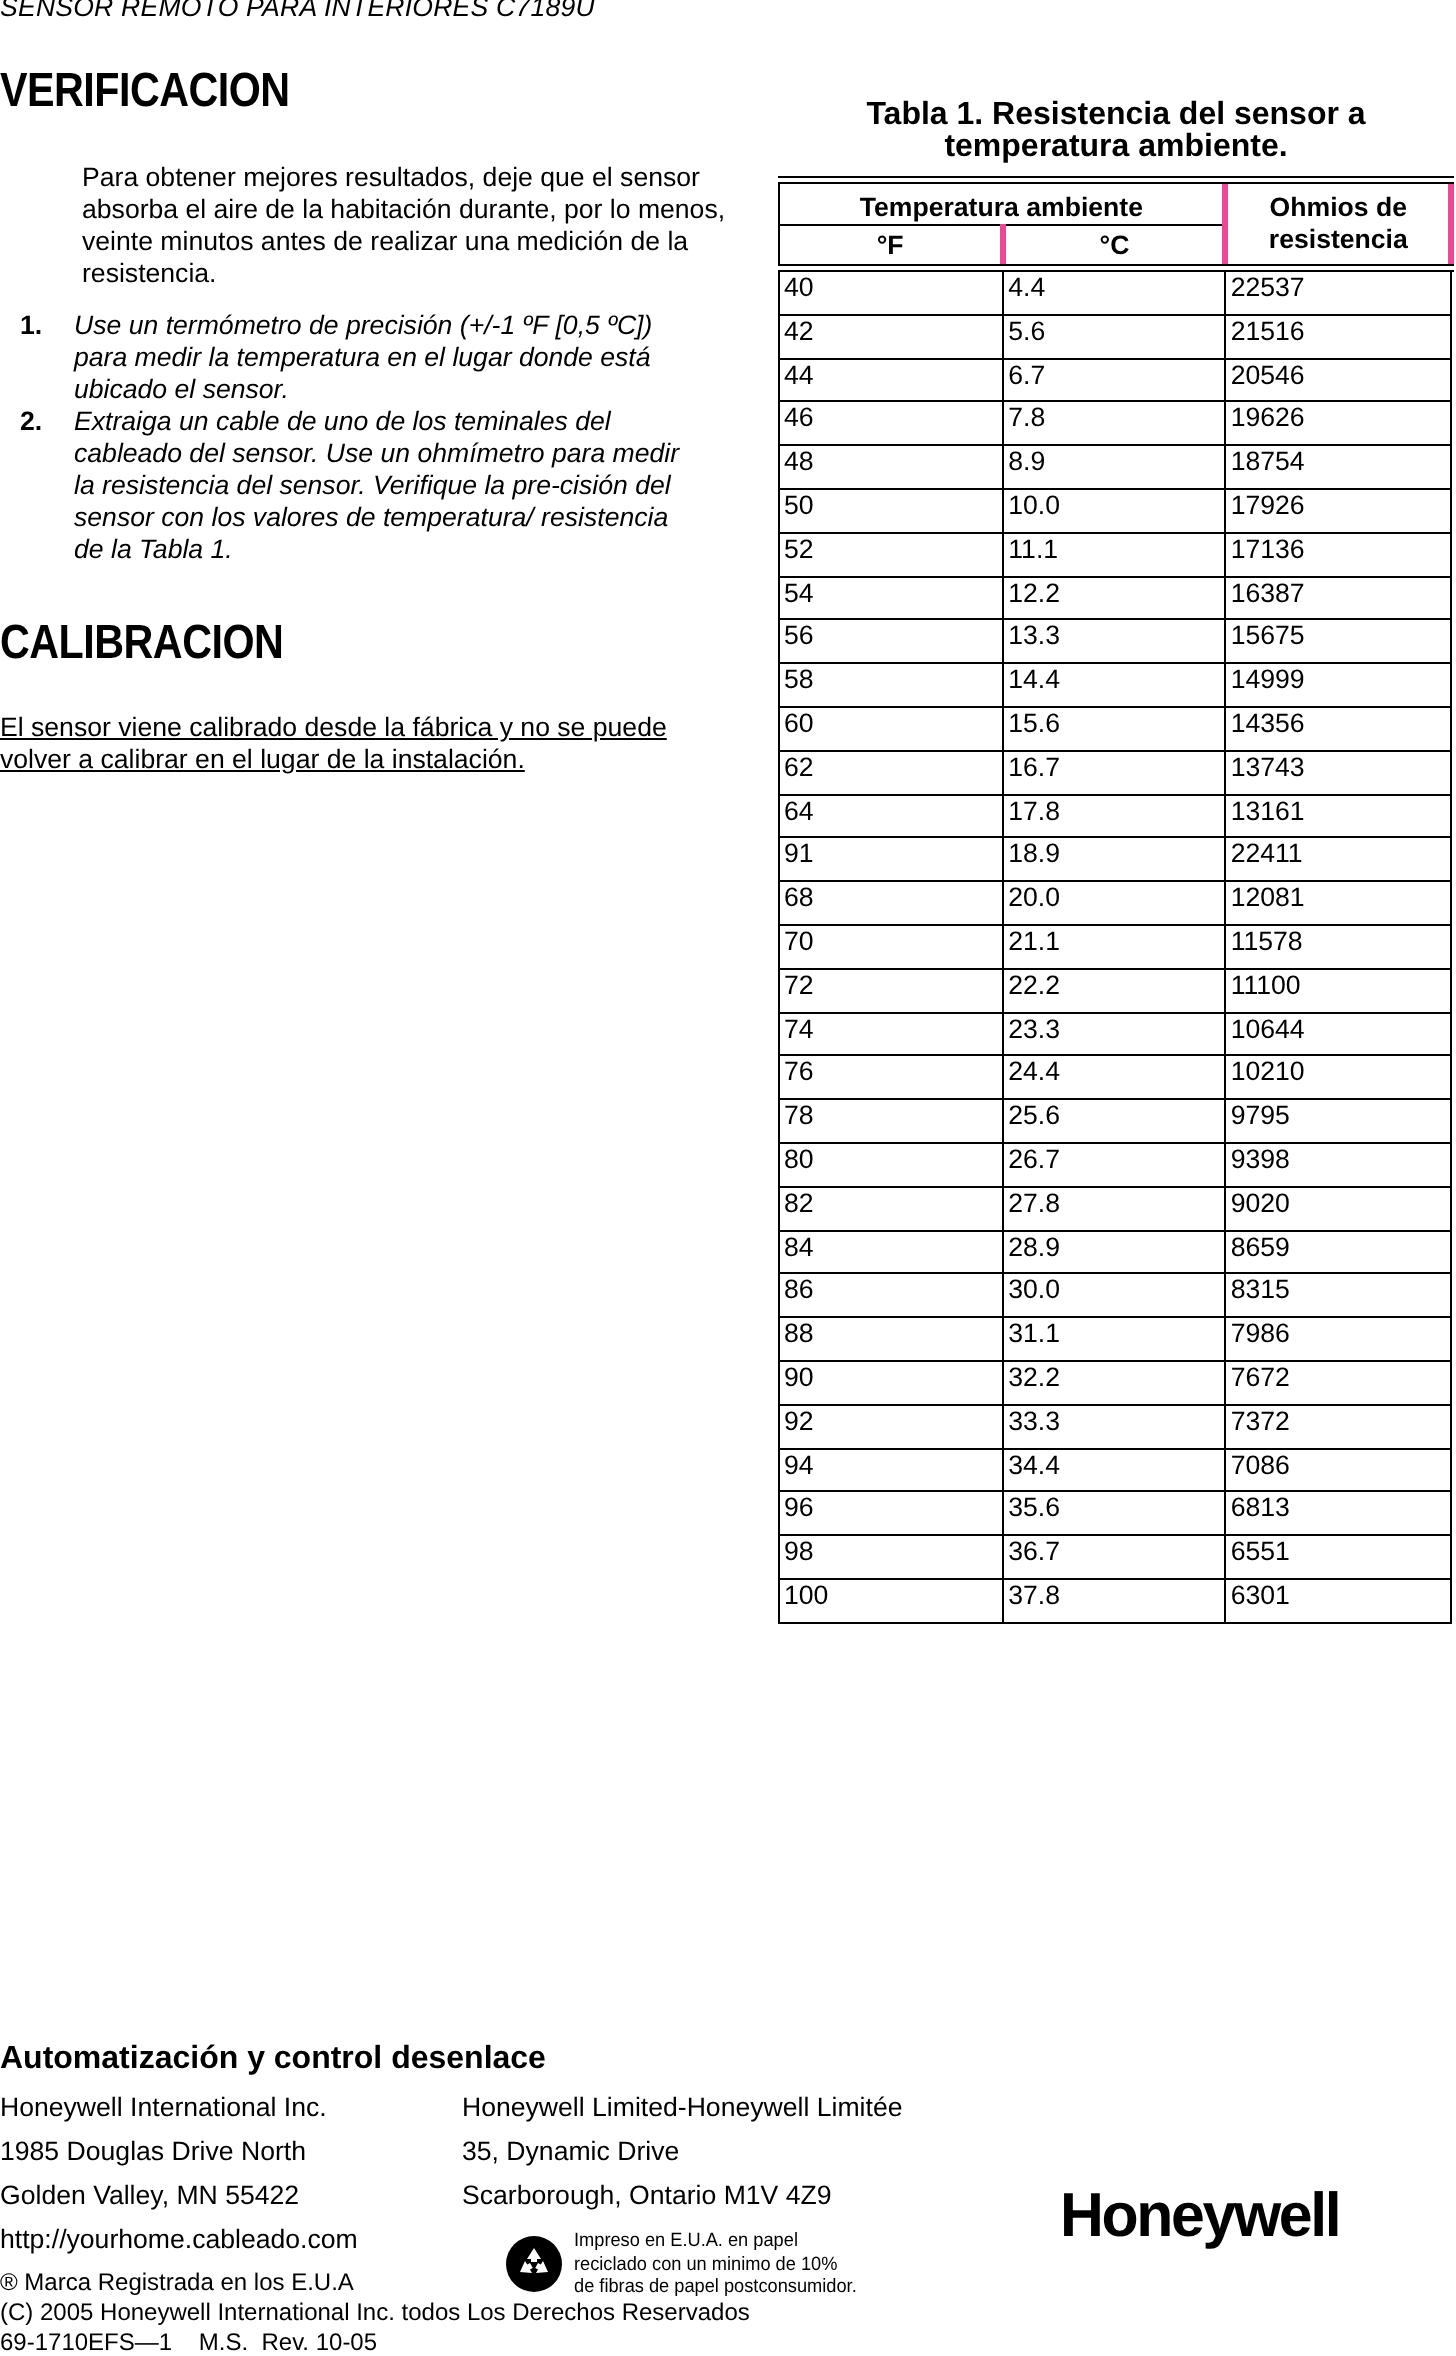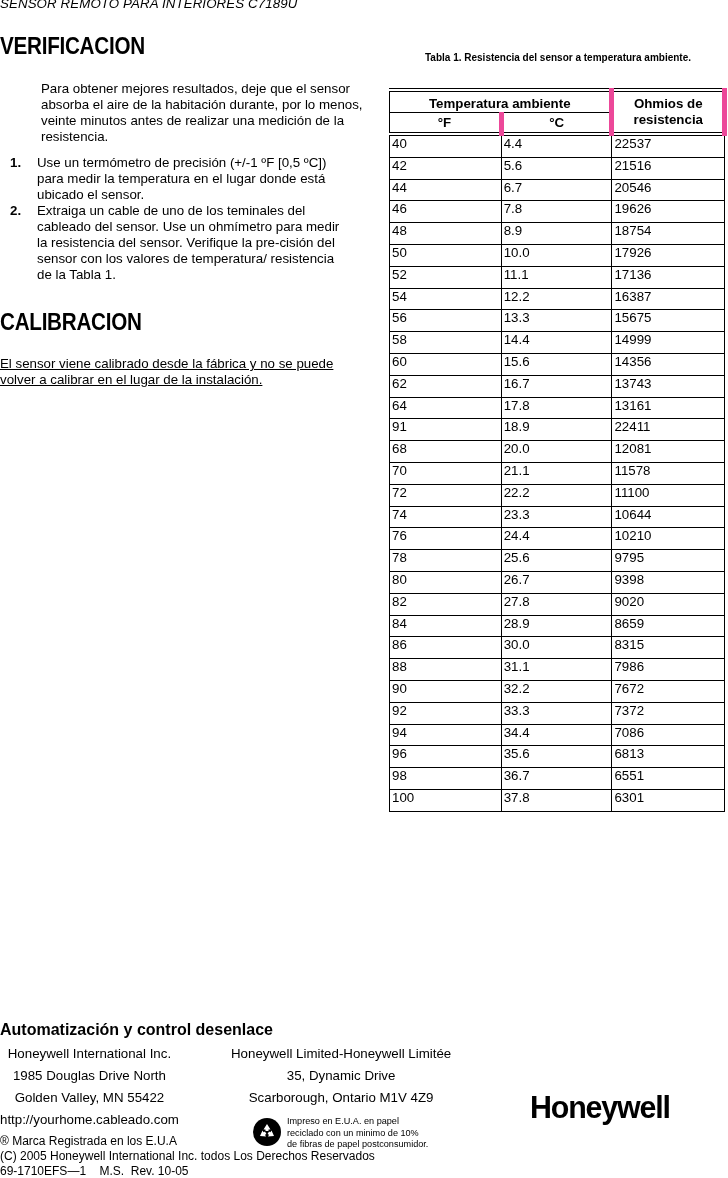--- a/index.html
+++ b/index.html
@@ -51,45 +51,46 @@
       display: flex;
       margin-bottom: 0;
     }
     .step-num {
       width: 27px;
       flex: none;
       font-weight: bold;
     }
     .step-text {
       flex: 1;
+      font-style: italic;
     }
     .table-title {
       position: absolute;
       left: 389px;
       width: 338px;
       top: 50px;
       text-align: center;
       font-weight: bold;
-      font-size: 10px;
+      font-size: 16px;
       line-height: 16px;
     }
     table.res {
       position: absolute;
       left: 389px;
       top: 88px;
       width: 338px;
       border-collapse: collapse;
       font-size: 13.3px;
     }
     table.res th {
       font-weight: bold;
       text-align: center;
       padding: 0;
       border-left: 1px solid #000;
-      border-right: 5px solid #ec4899;
+      border-right: 3px solid #ec4899;
     }
     table.res thead tr.r1 th {
       border-top: 4px double #000;
       height: 20px;
       line-height: 16px;
       vertical-align: bottom;
       border-bottom: 1px solid #000;
     }
     table.res thead tr.r1 th.ohm {
       vertical-align: middle;
@@ -117,21 +118,20 @@
       left: 0;
       top: 1021px;
       font-weight: bold;
       font-size: 16px;
     }
     .addr-col {
       position: absolute;
       top: 1043px;
       font-size: 13.3px;
       line-height: 22px;
-      text-align: center;
     }
     .addr-us { left: 0; }
     .addr-ca { left: 231px; }
     .reg {
       position: absolute;
       left: 0;
       top: 1134px;
       font-size: 12px;
       line-height: 15px;
     }

